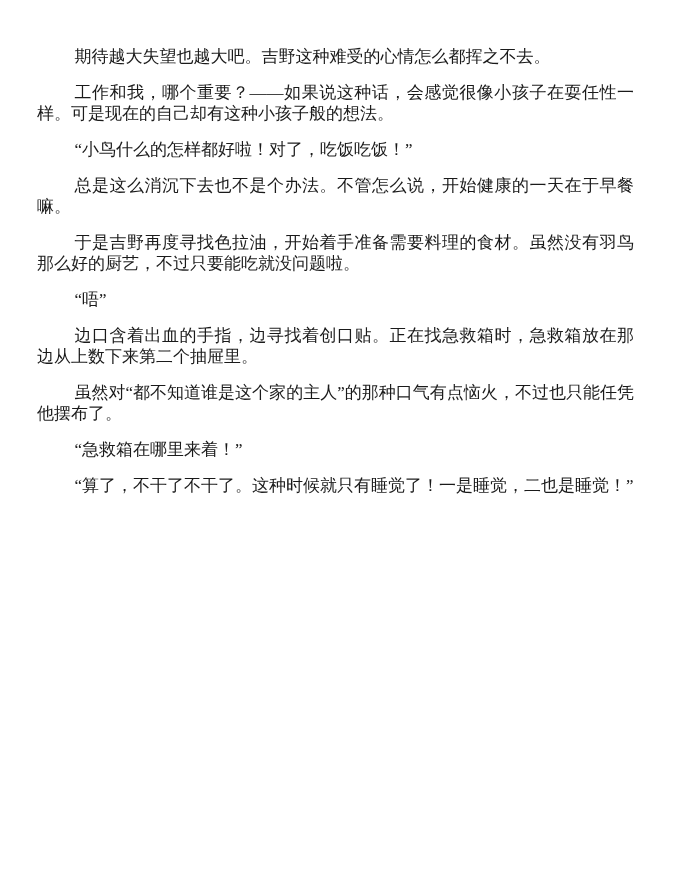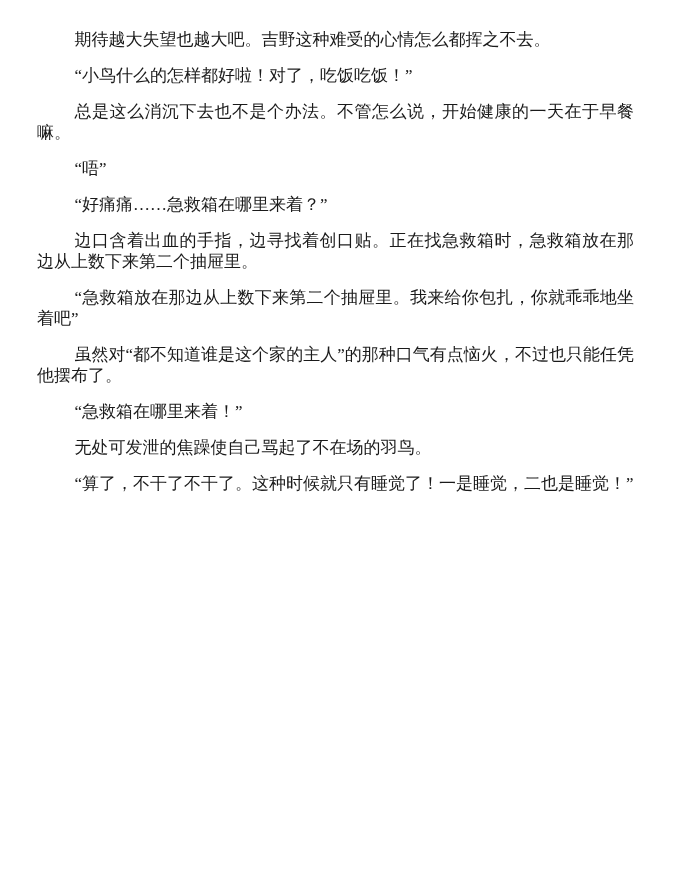--- a/index.html
+++ b/index.html
@@ -7,21 +7,21 @@
     padding: 0;
     background: #ffffff;
   }
   .page {
     position: relative;
     width: 680px;
     height: 880px;
     background: #ffffff;
     overflow: hidden;
     box-sizing: border-box;
-    padding: 29px 46px 0 37px;
+    padding: 46px 46px 0 37px;
   }
   .doc-body {
     font-family: "Liberation Serif", "DejaVu Serif", serif;
     font-size: 17px;
     line-height: 21px;
     color: #1a1a1a;
     text-align: justify;
     text-justify: inter-ideograph;
   }
   .doc-body p {
@@ -30,24 +30,23 @@
     text-indent: 2.2em;
     word-break: break-all;
   }
 </style>
 </head>
 <body>
 
 <div class="page">
   <div class="doc-body">
     <p>期待越大失望也越大吧。吉野这种难受的心情怎么都挥之不去。</p>
+    <p>工作和我，哪个重要？——如果说这种话，会感觉很像小孩子在耍任性一样。可是现在的自己却有这种小孩子般的想法。</p>
     <p>“小鸟什么的怎样都好啦！对了，吃饭吃饭！”</p>
     <p>总是这么消沉下去也不是个办法。不管怎么说，开始健康的一天在于早餐嘛。</p>
+    <p>于是吉野再度寻找色拉油，开始着手准备需要料理的食材。虽然没有羽鸟那么好的厨艺，不过只要能吃就没问题啦。</p>
     <p>“唔”</p>
-    <p>“好痛痛……急救箱在哪里来着？”</p>
     <p>边口含着出血的手指，边寻找着创口贴。正在找急救箱时，急救箱放在那边从上数下来第二个抽屉里。</p>
-    <p>“急救箱放在那边从上数下来第二个抽屉里。我来给你包扎，你就乖乖地坐着吧”</p>
     <p>虽然对“都不知道谁是这个家的主人”的那种口气有点恼火，不过也只能任凭他摆布了。</p>
     <p>“急救箱在哪里来着！”</p>
-    <p>无处可发泄的焦躁使自己骂起了不在场的羽鸟。</p>
     <p>“算了，不干了不干了。这种时候就只有睡觉了！一是睡觉，二也是睡觉！”</p>
   </div>
 </div>
 
 </body></html>

